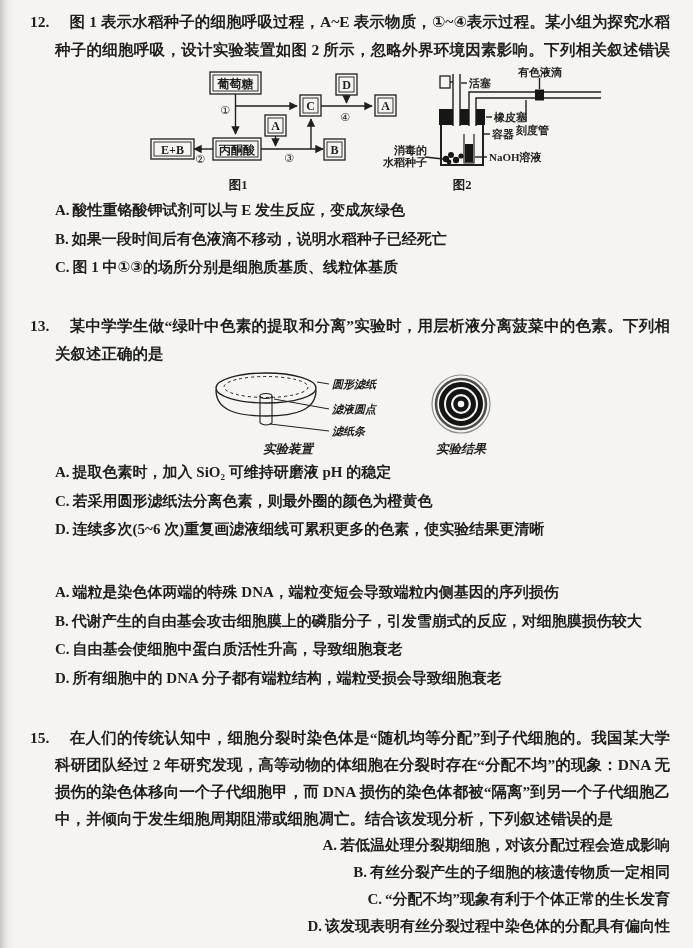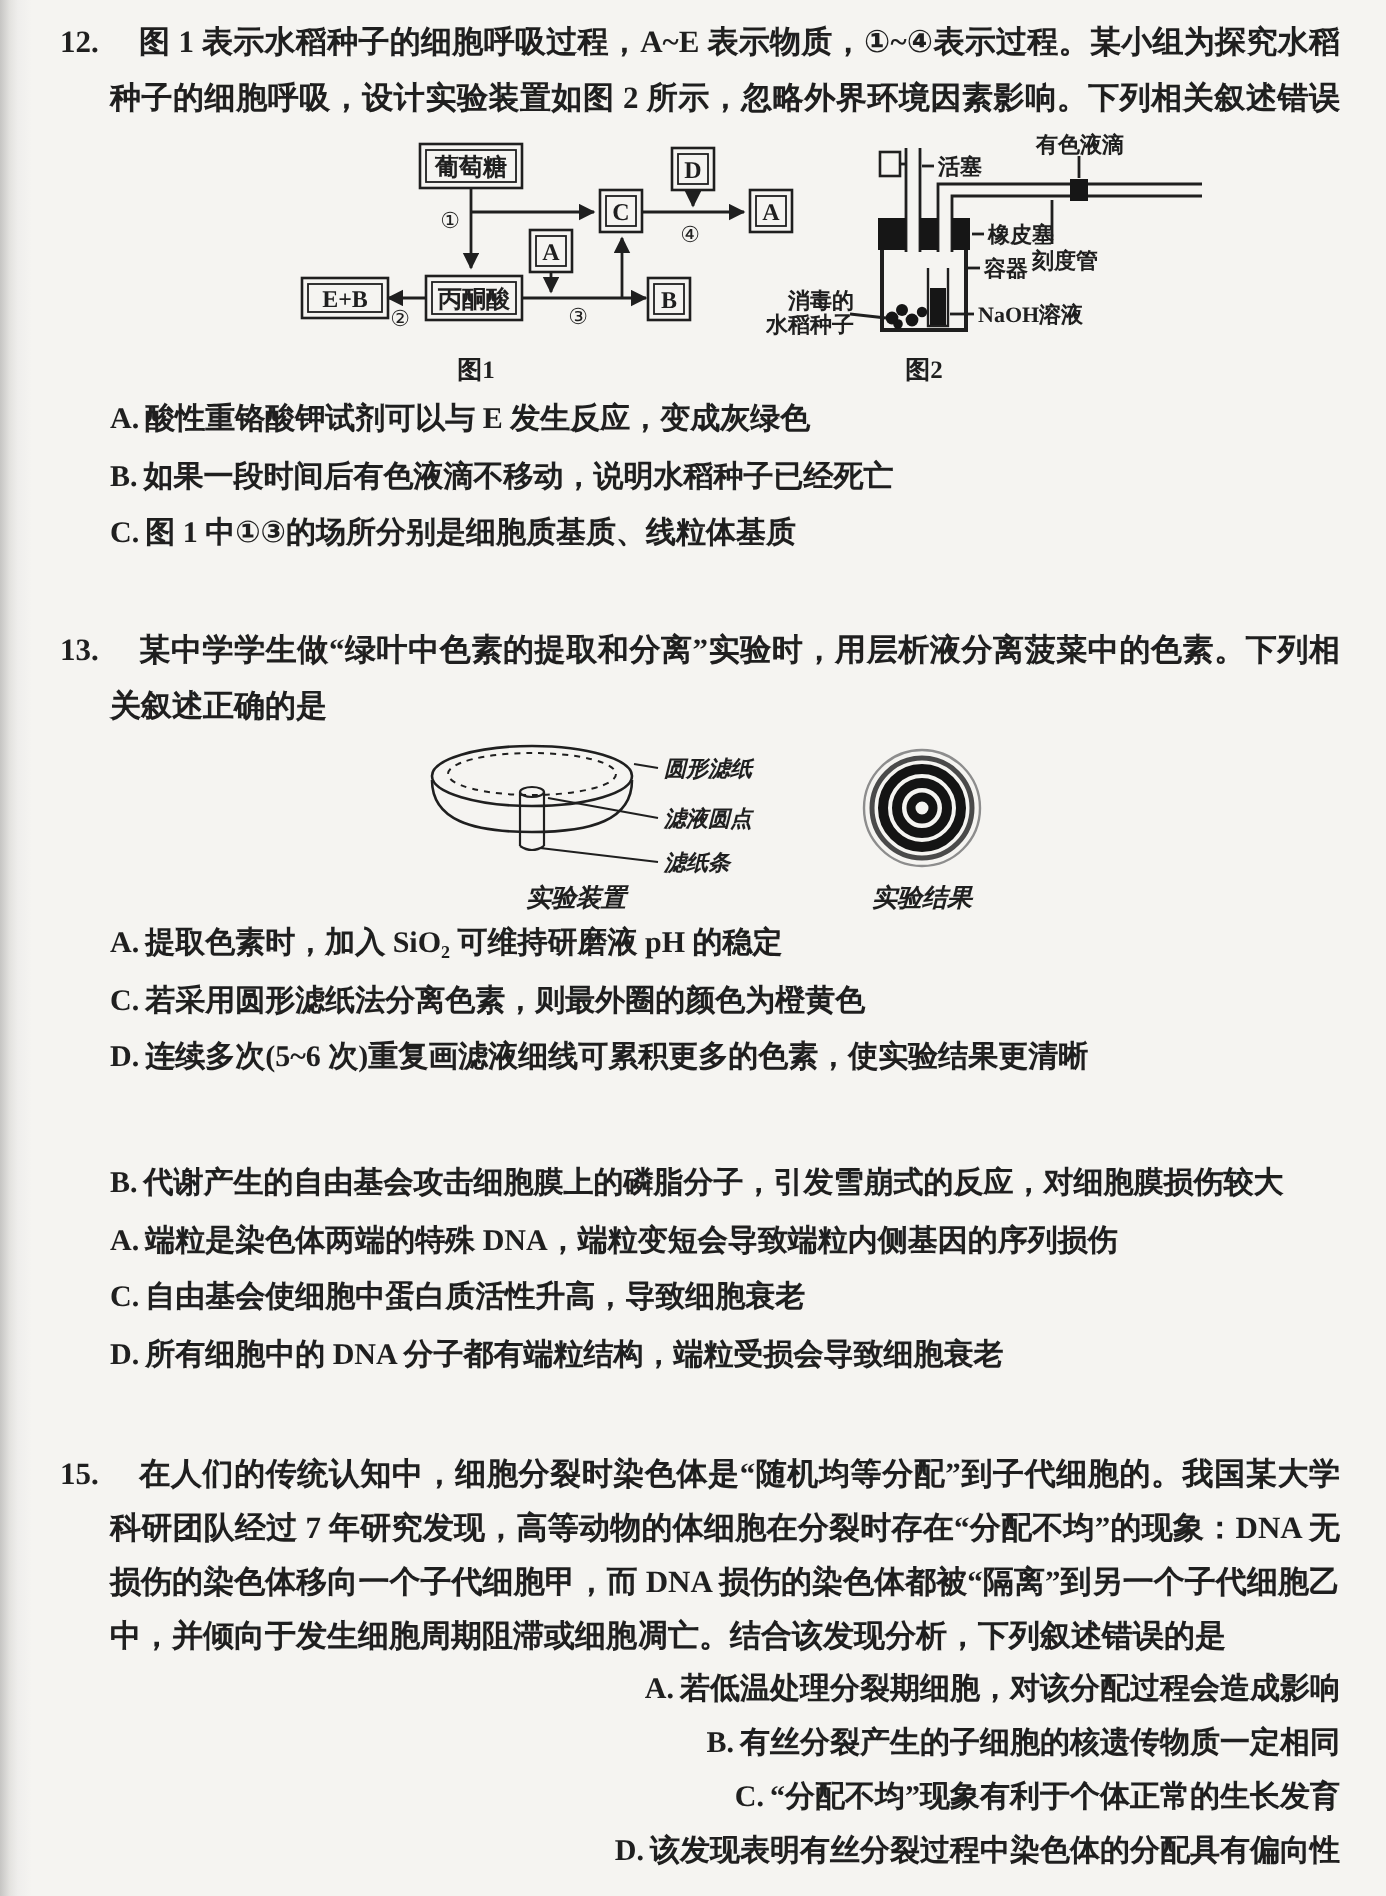--- a/index.html
+++ b/index.html
@@ -204,26 +204,26 @@
         <text class="cap" x="283" y="85" text-anchor="middle">实验结果</text>
       </svg>
     </div>
 
     <div class="opt"><span class="olabel">A.</span><span>提取色素时，加入 SiO₂ 可维持研磨液 pH 的稳定</span></div>
     <div class="opt"><span class="olabel">C.</span><span>若采用圆形滤纸法分离色素，则最外圈的颜色为橙黄色</span></div>
     <div class="opt"><span class="olabel">D.</span><span>连续多次(5~6 次)重复画滤液细线可累积更多的色素，使实验结果更清晰</span></div>
   </section>
 
   <section class="qblock" id="q14">
+    <div class="opt"><span class="olabel">A.</span><span>端粒是染色体两端的特殊 DNA，端粒变短会导致端粒内侧基因的序列损伤</span></div>
     <div class="opt"><span class="olabel">B.</span><span>代谢产生的自由基会攻击细胞膜上的磷脂分子，引发雪崩式的反应，对细胞膜损伤较大</span></div>
-    <div class="opt"><span class="olabel">A.</span><span>端粒是染色体两端的特殊 DNA，端粒变短会导致端粒内侧基因的序列损伤</span></div>
     <div class="opt"><span class="olabel">C.</span><span>自由基会使细胞中蛋白质活性升高，导致细胞衰老</span></div>
     <div class="opt"><span class="olabel">D.</span><span>所有细胞中的 DNA 分子都有端粒结构，端粒受损会导致细胞衰老</span></div>
   </section>
 
   <section class="qblock" id="q15">
-    <p class="stem h4"><span class="qnum">15.</span><span>在人们的传统认知中，细胞分裂时染色体是“随机均等分配”到子代细胞的。我国某大学科研团队经过 7 年研究发现，高等动物的体细胞在分裂时存在“分配不均”的现象：DNA 无损伤的染色体移向一个子代细胞甲，而 DNA 损伤的染色体都被“隔离”到另一个子代细胞乙中，并倾向于发生细胞周期阻滞或细胞凋亡。结合该发现分析，下列叙述错误的是</span></p>
+    <p class="stem h4"><span class="qnum">15.</span><span>在人们的传统认知中，细胞分裂时染色体是“随机均等分配”到子代细胞的。我国某大学科研团队经过 2 年研究发现，高等动物的体细胞在分裂时存在“分配不均”的现象：DNA 无损伤的染色体移向一个子代细胞甲，而 DNA 损伤的染色体都被“隔离”到另一个子代细胞乙中，并倾向于发生细胞周期阻滞或细胞凋亡。结合该发现分析，下列叙述错误的是</span></p>
     <div class="opt opt-s"><span class="olabel">A.</span><span>若低温处理分裂期细胞，对该分配过程会造成影响</span></div>
     <div class="opt opt-s"><span class="olabel">B.</span><span>有丝分裂产生的子细胞的核遗传物质一定相同</span></div>
     <div class="opt opt-s"><span class="olabel">C.</span><span>“分配不均”现象有利于个体正常的生长发育</span></div>
     <div class="opt opt-s"><span class="olabel">D.</span><span>该发现表明有丝分裂过程中染色体的分配具有偏向性</span></div>
   </section>
 </div>
 
 </body></html>

